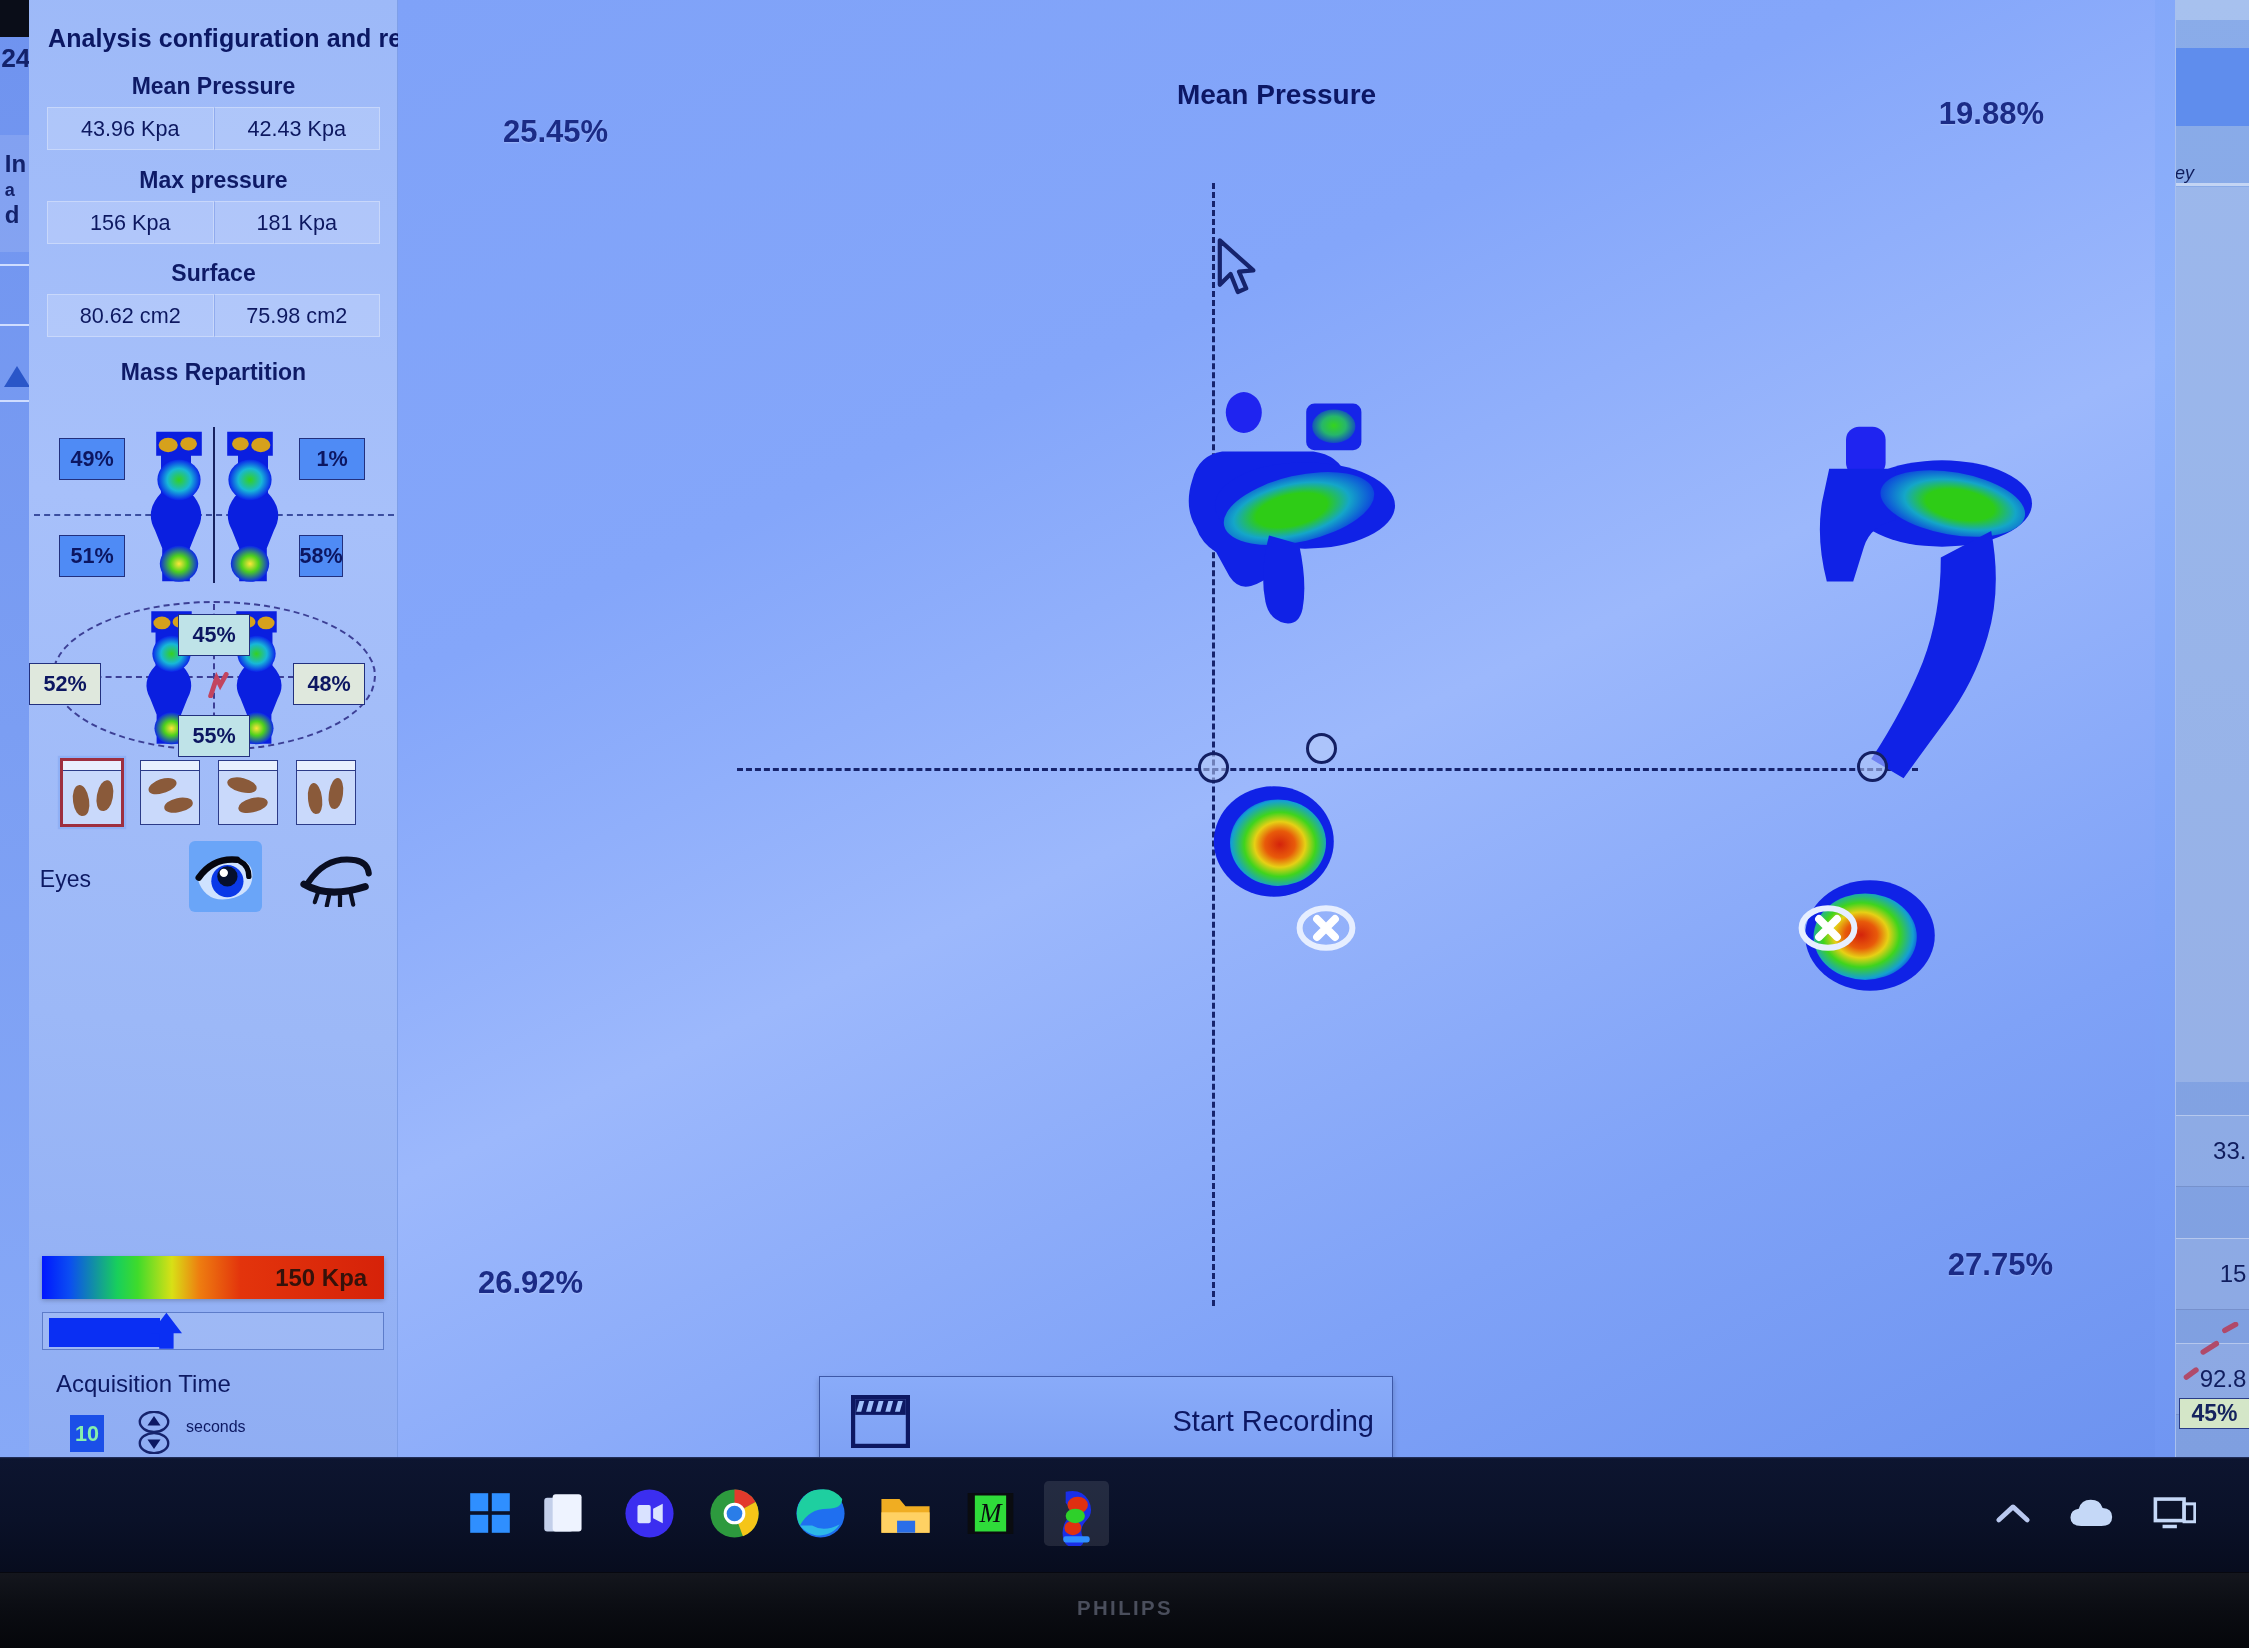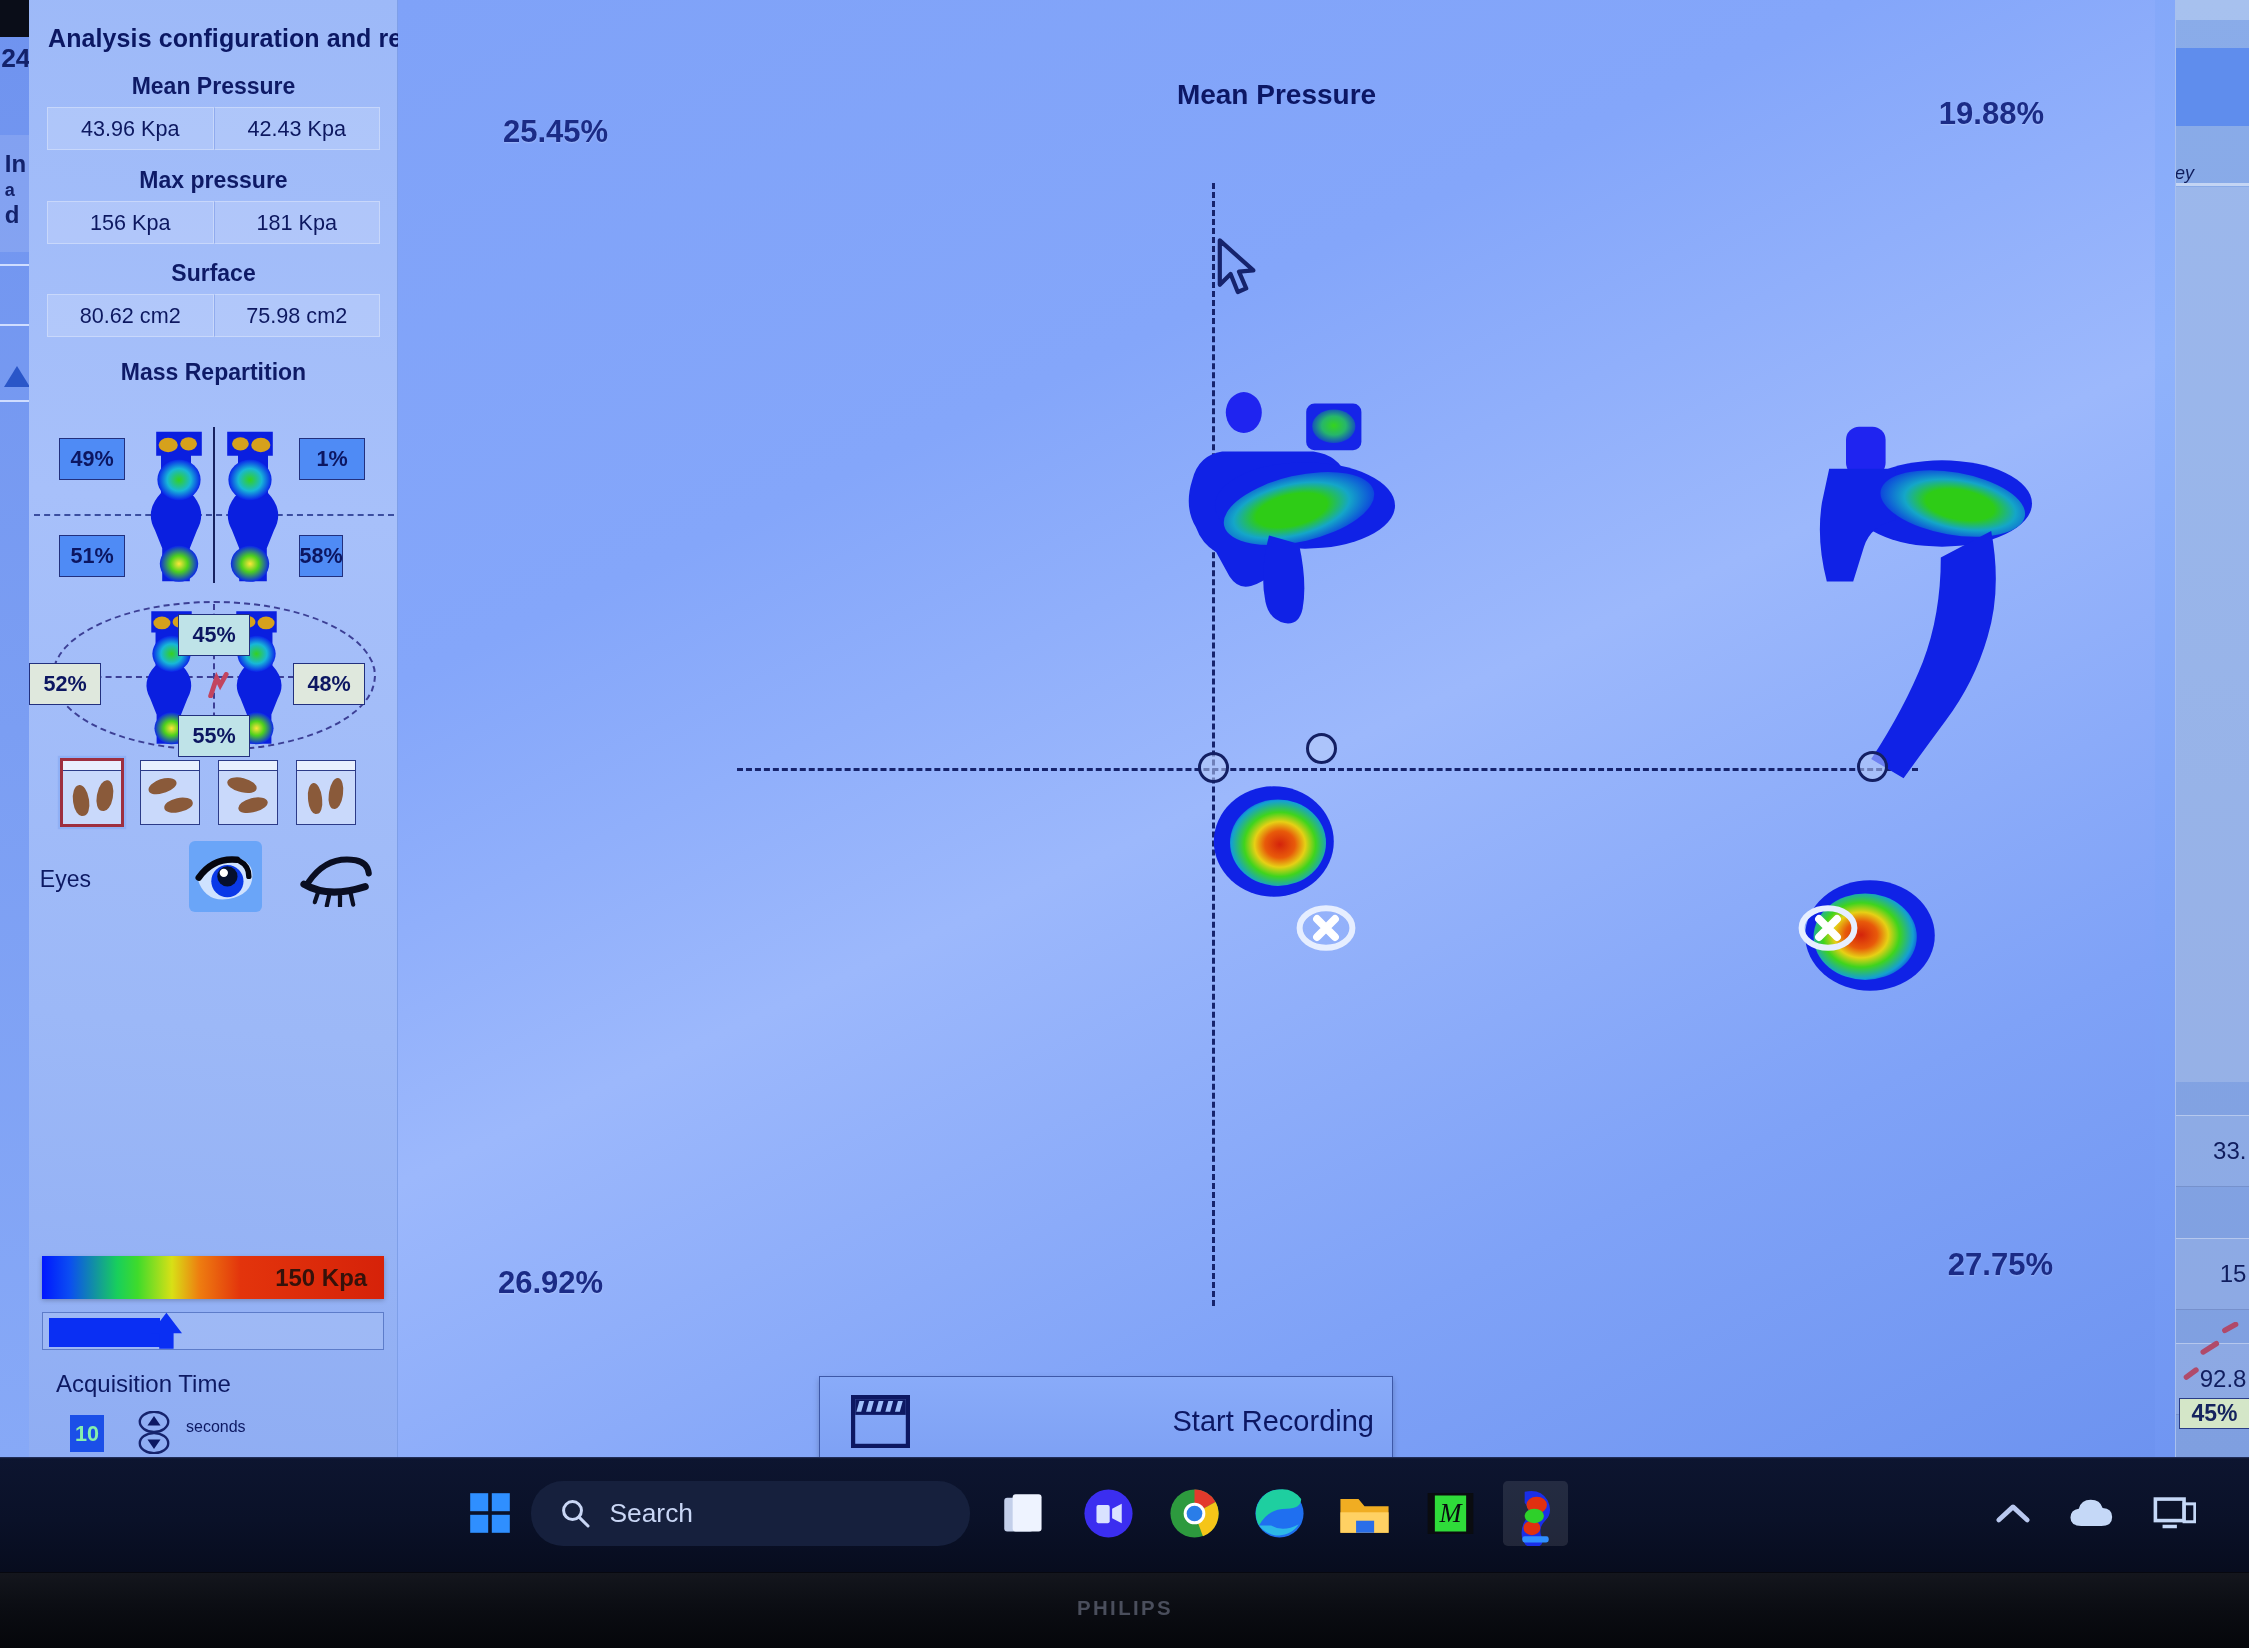--- a/index.html
+++ b/index.html
@@ -192,21 +192,21 @@
   #main-title {
     position:absolute; left:50%; top:79px; transform:translateX(-50%);
     font-size:28px; font-weight:bold; color:#0c1765; white-space:nowrap;
   }
   .pct {
     position:absolute; font-size:31px; font-weight:bold; color:#1b2b86;
     white-space:nowrap; text-shadow:0 1.2px 1.8px rgba(255,255,255,.25);
   }
   #pct-tl { left:105px; top:114px; }
   #pct-tr { right:111px; top:96px; }
-  #pct-bl { left:100px; top:1265px; }
+  #pct-bl { left:80px; top:1265px; }
   #pct-br { right:102px; top:1247px; }
 
   
   #cross-v {
     position:absolute; left:814px; top:183px; width:0; height:1123px;
     border-left:3px dashed #16236c;
   }
   #cross-h {
     position:absolute; left:339px; top:768px; width:1181px; height:0;
     border-top:3px dashed #16236c;
@@ -616,27 +616,20 @@
 
       <div id="tb-start">
         <svg width="42" height="42" viewBox="0 0 70 70">
           <rect x="2" y="2" width="30" height="30" fill="#2f8fff"></rect>
           <rect x="38" y="2" width="30" height="30" fill="#2f8fff"></rect>
           <rect x="2" y="38" width="30" height="30" fill="#2f8fff"></rect>
           <rect x="38" y="38" width="30" height="30" fill="#2f8fff"></rect>
         </svg>
       </div>
 
-      <div id="tb-search">
-        <svg width="31" height="31" viewBox="0 0 52 52">
-          <circle cx="21" cy="21" r="15" fill="none" stroke="#c9d6f5" stroke-width="5"></circle>
-          <line x1="32" y1="32" x2="47" y2="47" stroke="#c9d6f5" stroke-width="5" stroke-linecap="round"></line>
-        </svg>
-        <span id="tb-search-text">Search</span>
-      </div>
 
       <div class="tb-app">
         <svg width="65" height="65" viewBox="0 0 108 108">
           <rect x="22" y="28" width="48" height="56" rx="5" fill="#c3cfea"></rect>
           <rect x="36" y="22" width="48" height="62" rx="5" fill="#eef3ff"></rect>
         </svg>
       </div>
 
       <div class="tb-app">
         <svg width="65" height="65" viewBox="0 0 108 108">

